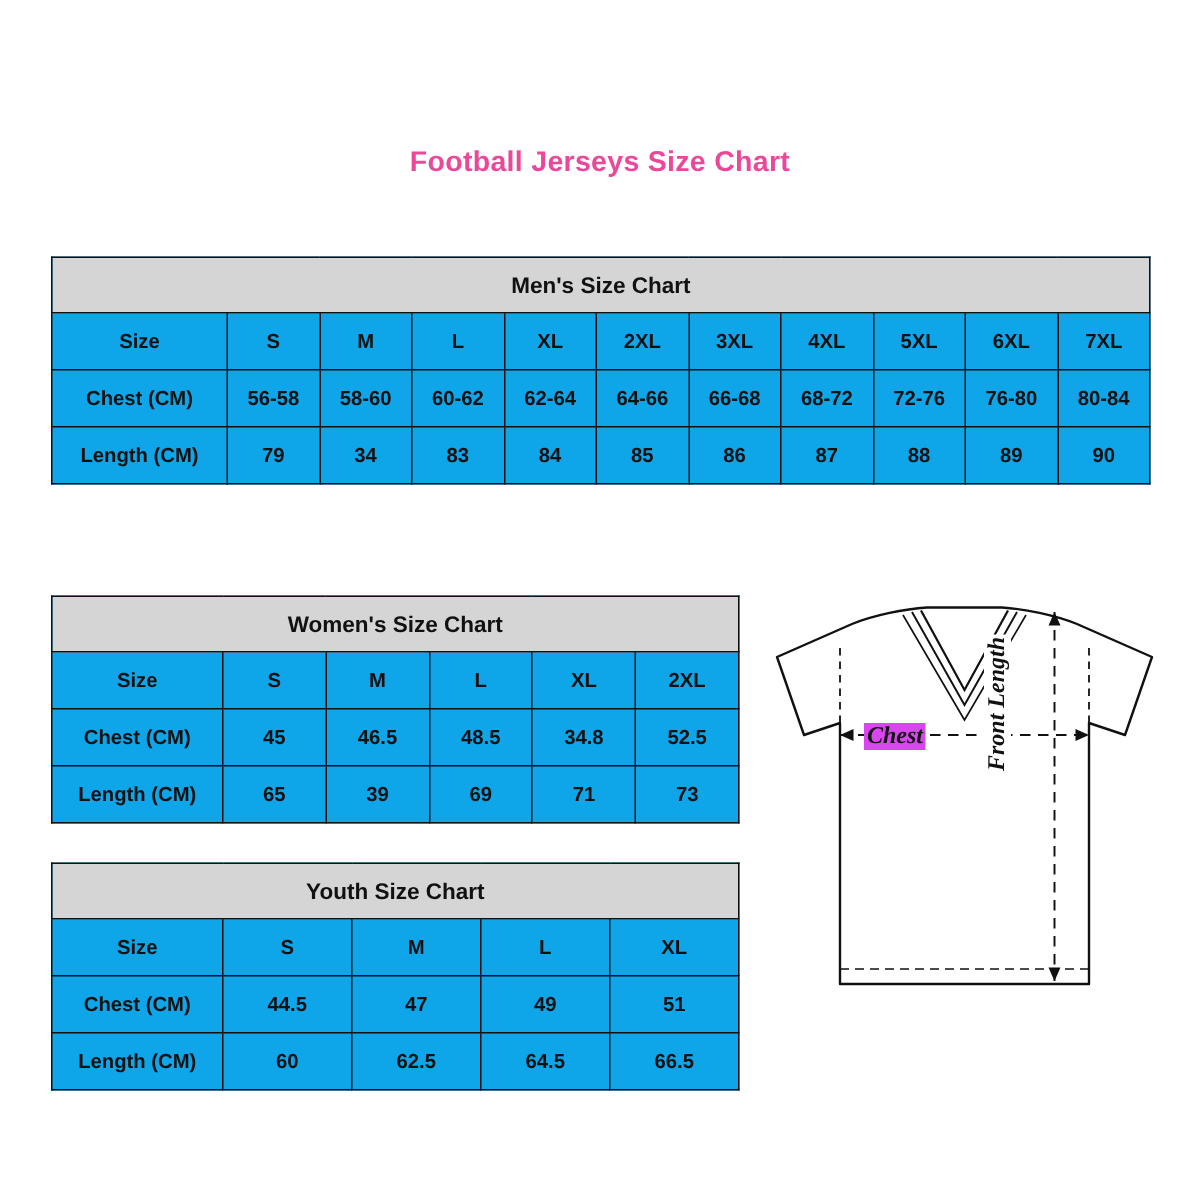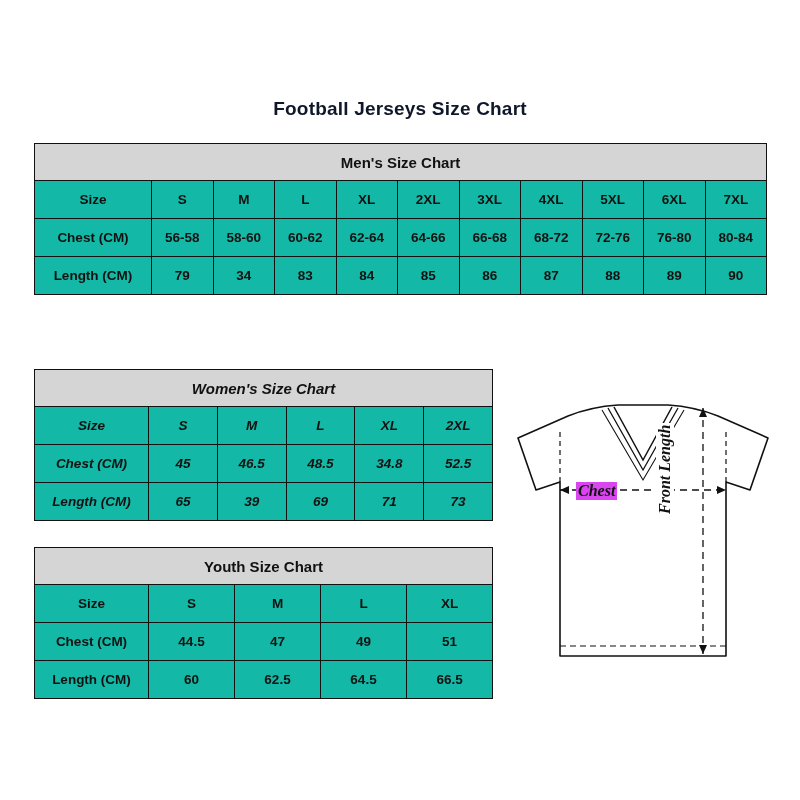--- a/index.html
+++ b/index.html
@@ -17,27 +17,28 @@
   }
   .page-title {
     position: absolute;
     top: 98px;
     left: 0;
     width: 800px;
     text-align: center;
     font-size: 19px;
     font-weight: bold;
     letter-spacing: 0.2px;
-    color: #0f172a;
+    color: #ec4899;
   }
 
   table.size-table {
     border-collapse: collapse;
     table-layout: fixed;
-    background: #14b8a6;
+    background: #0ea5e9;
+    margin-top: 28px;
   }
   table.size-table td, table.size-table th {
     border: 1px solid #111111;
     text-align: center;
     vertical-align: middle;
     font-size: 13.5px;
     color: #111111;
     font-weight: bold;
     padding: 0;
   }
@@ -65,21 +66,21 @@
   #mens-table-wrap col.label-col { width: 117px; }
   #mens-table-wrap col.data-col  { width: 61.5px; }
 
   
   #womens-table-wrap {
     position: absolute;
     left: 34px;
     top: 369px;
     width: 458px;
   }
-  #womens-table-wrap table { width: 458px; font-style: italic; }
+  #womens-table-wrap table { width: 458px; }
   #womens-table-wrap col.label-col { width: 114px; }
   #womens-table-wrap col.data-col  { width: 68.8px; }
 
   
   #youth-table-wrap {
     position: absolute;
     left: 34px;
     top: 547px;
     width: 458px;
   }

